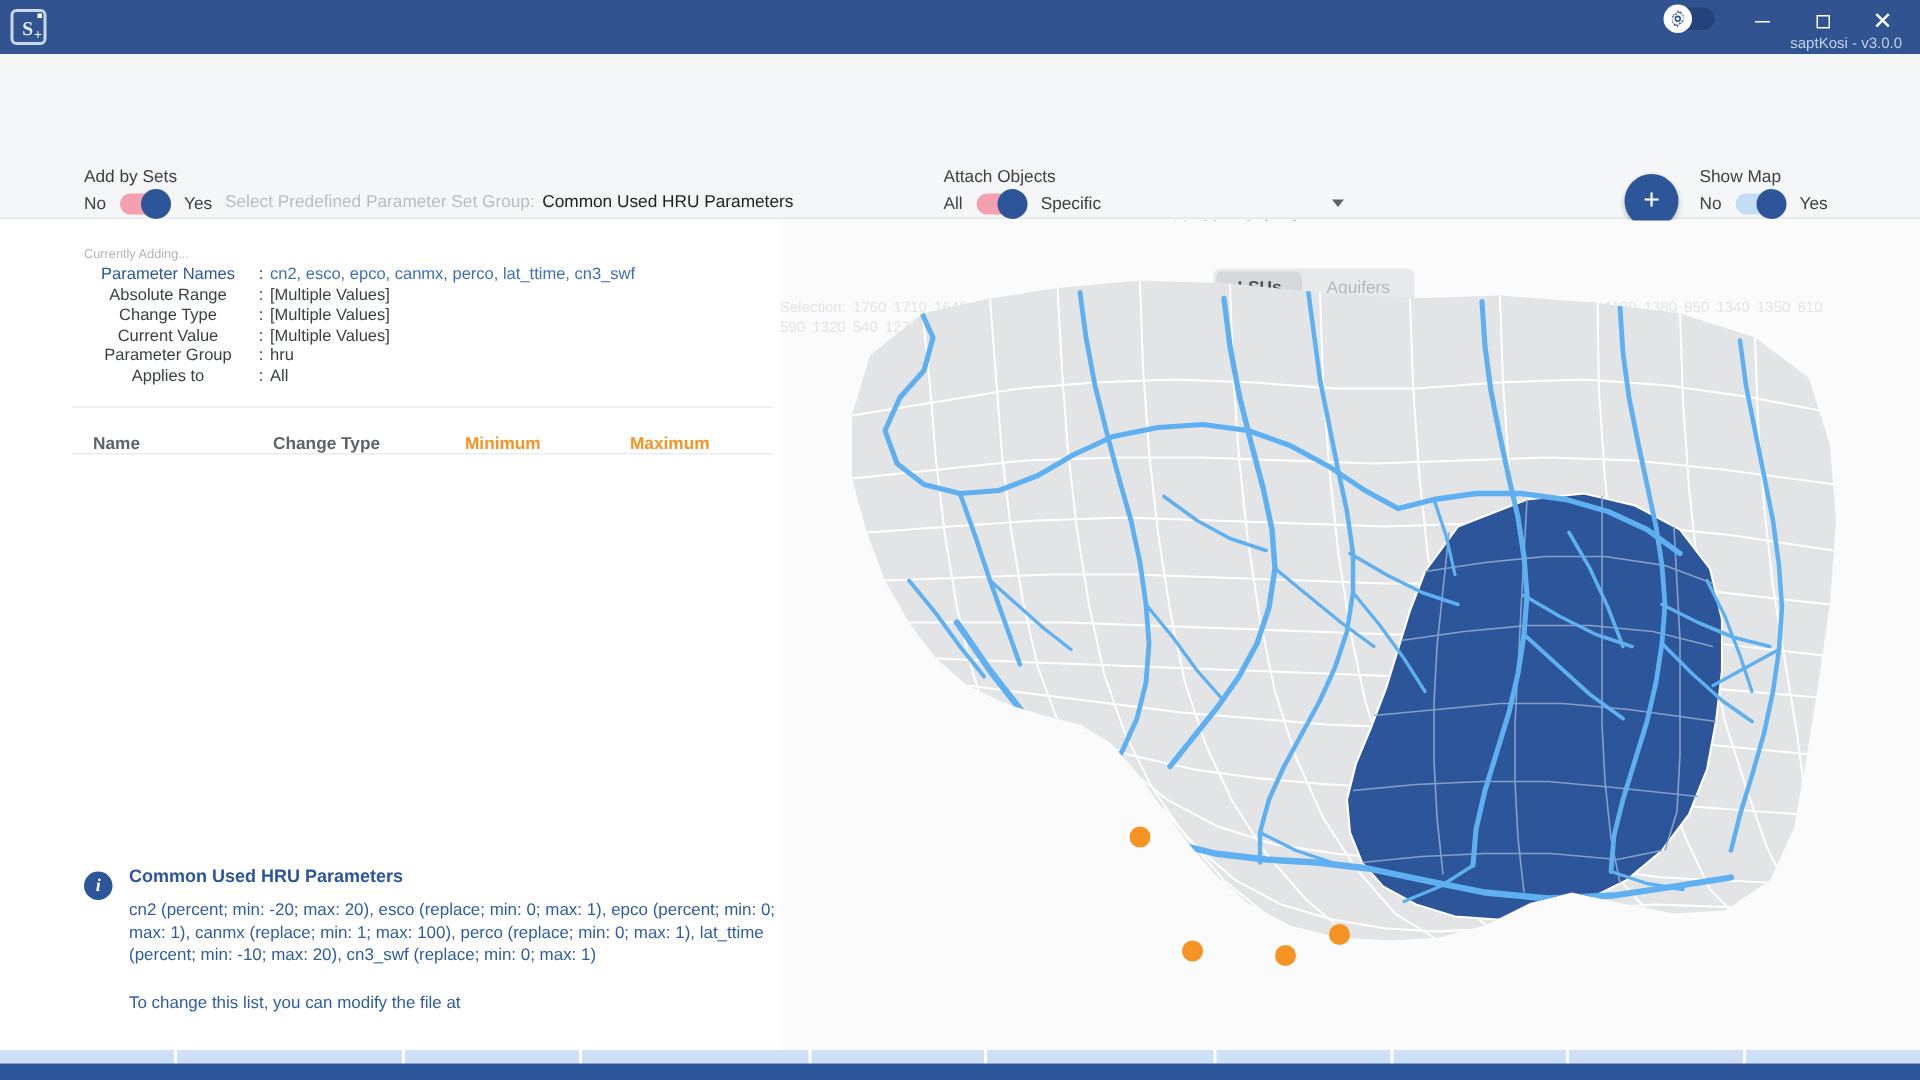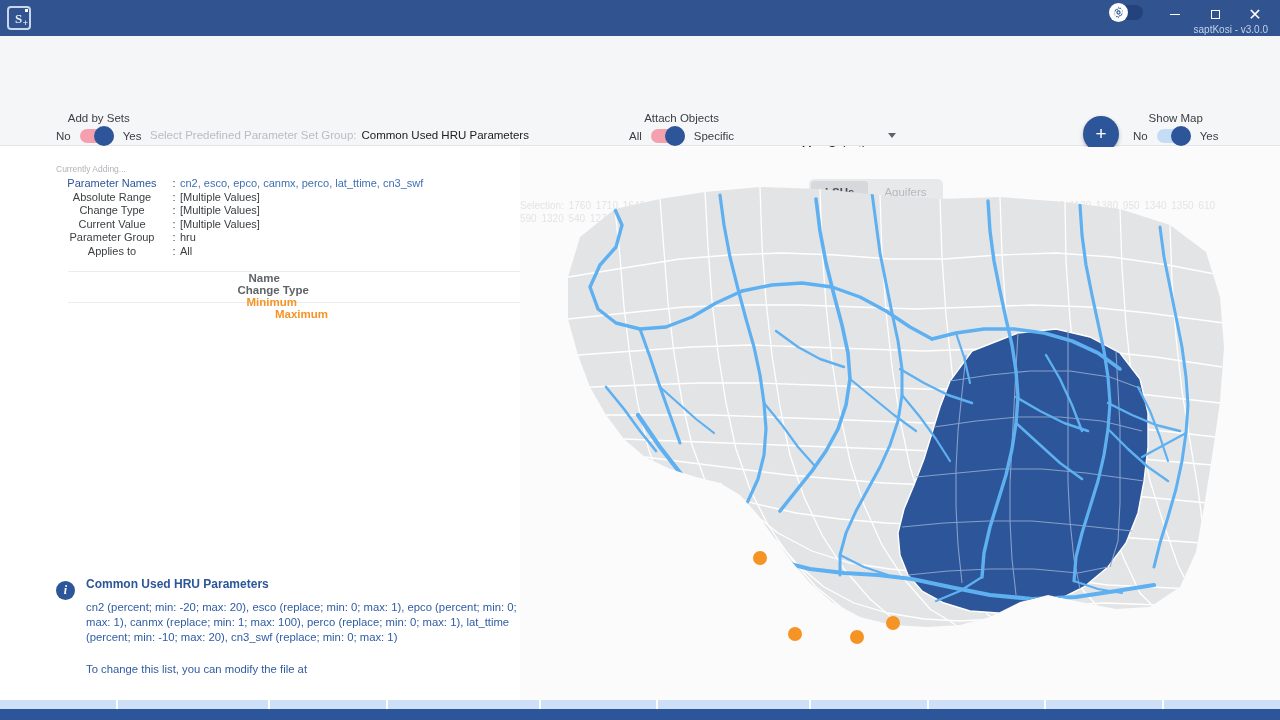--- a/index.html
+++ b/index.html
@@ -88,21 +88,21 @@
 
   .switch { position: relative; width: 34px; height: 14px; display: inline-block; vertical-align: middle; }
   .switch .track { position: absolute; left: 0; top: 0; width: 34px; height: 14px; border-radius: 7px; }
   .switch .knob { position: absolute; top: -3px; width: 20px; height: 20px; border-radius: 50%; background: #2c5699; }
   .switch.pink .track { background: #f4a0ae; }
   .switch.pink .knob { left: 14px; }
   .switch.blue .track { background: #c5dcf5; }
   .switch.blue .knob { left: 14px; }
 
   .grp { position: absolute; }
-  .grp .cap { font-size: 11.5px; color: #3c4043; display: block; text-align: center; margin-bottom: 5px; }
+  .grp .cap { font-size: 11.5px; color: #3c4043; display: block; text-align: left; margin-bottom: 5px; }
   .sw-row { display: flex; align-items: center; gap: 9px; }
 
   .addby { left: 56px; top: 76px; }
   .predef { position: absolute; left: 150px; top: 93px; display: flex; gap: 5px; align-items: baseline; }
   .attach { left: 629px; top: 76px; }
   .addsel { position: absolute; left: 771px; top: 76px; }
   .addsel .line1 { display: flex; align-items: baseline; gap: 7px; }
   .dropdown {
     border-bottom: 1px solid #9aa0a6;
     padding: 1px 0 3px 0; min-width: 92px;
@@ -129,23 +129,23 @@
   .curadd { position: absolute; left: 56px; top: 17px; font-size: 8.5px; color: #b0b3b8; }
   .ptable { position: absolute; left: 56px; top: 30px; }
   .prow { display: flex; font-size: 11px; line-height: 13px; margin-bottom: 0.5px; text-align: center; }
   .pkey { width: 112px; color: #3c4043; }
   .pkey.hl { color: #2c5699; }
   .pcolon { width: 12px; color: #3c4043; }
   .pval { color: #3c4043; }
   .pval.hl { color: #3f6fb5; }
 
   .thead {
-    position: absolute; left: 68px; top: 124px; width: 467px;
+    position: absolute; left: 48px; top: 124px; width: 467px;
     border-top: 1px solid #ebecee; border-bottom: 1px solid #ebecee;
-    height: 32px; display: flex; align-items: center; flex-direction: column;
+    height: 32px; display: flex; align-items: flex-end;
   }
   .th { font-size: 11.5px; font-weight: bold; color: #5f6368; }
   .th.c1 { margin-left: 14px; width: 120px; }
   .th.c2 { width: 128px; }
   .th.c3 { width: 110px; color: #f59424; }
   .th.c4 { color: #f59424; }
 
   .infobox { position: absolute; left: 56px; top: 430px; width: 470px; }
   .ibicon {
     position: absolute; left: 0; top: 4px;

